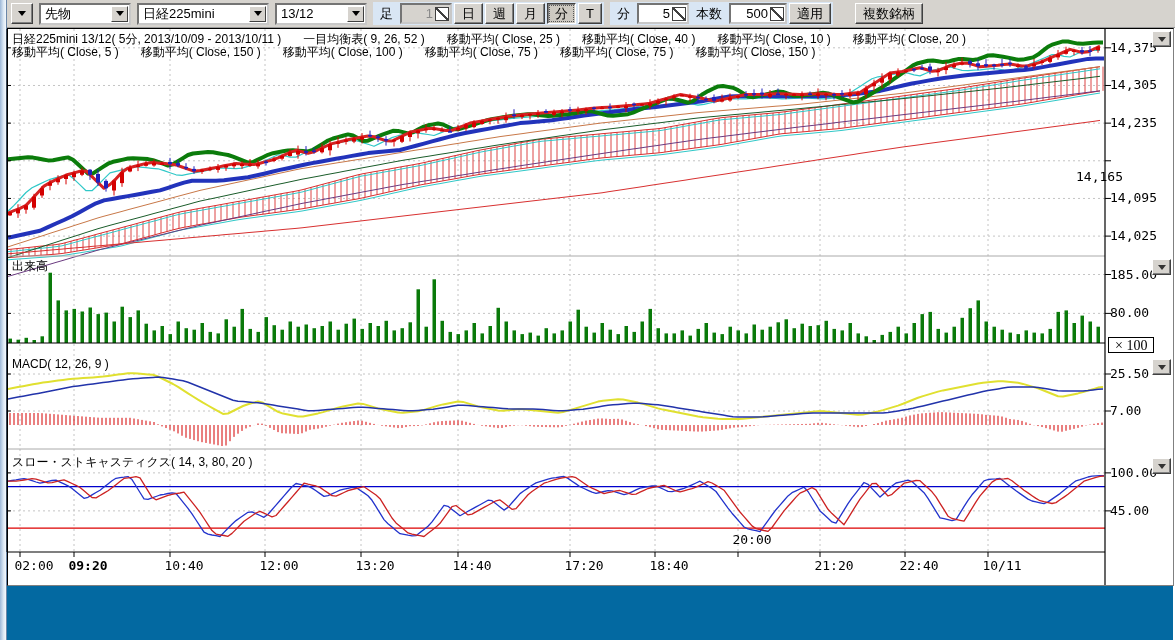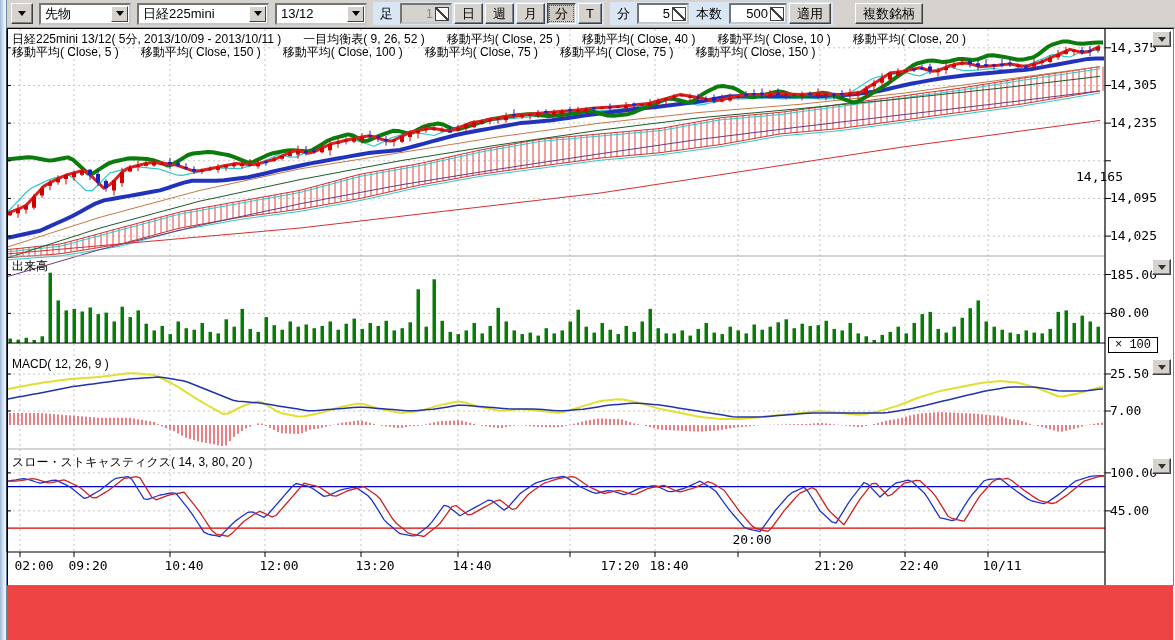--- a/index.html
+++ b/index.html
@@ -1,17 +1,17 @@
 <!DOCTYPE html>
 <html><head>
 <meta charset="utf-8">
 <style>
   * { margin:0; padding:0; box-sizing:border-box; }
   html,body { width:1175px; height:640px; background:#fff; font-family:"Liberation Sans",sans-serif; overflow:hidden; }
-  #stage { position:relative; width:1173px; height:640px; background:#ef4444; }
+  #stage { position:relative; width:1173px; height:640px; background:#0369a1; }
 
   
   #left-strip { position:absolute; left:0; top:0; width:7px; height:640px;
     background:linear-gradient(to right,#9db8d8,#dce8f4 60%,#f4f8fc); border-right:1px solid #6a86a8; }
 
   
   #toolbar { position:absolute; left:7px; top:0; width:1168px; height:28px; background:#d6d3ce;
     border-bottom:1px solid #9a9a9a; display:flex; align-items:center; gap:6px; padding:3px 4px; font-size:13px; }
   .tb-btn { height:21px; background:#d6d3ce; border-top:1px solid #fff; border-left:1px solid #fff;
     border-right:1px solid #404040; border-bottom:1px solid #404040; box-shadow:inset -1px -1px 0 #808080;
@@ -35,21 +35,21 @@
   
   #widget { position:absolute; left:7px; top:28px; width:1167px; height:558px; background:#fff;
     border-left:1px solid #000; border-top:1px solid #000; border-right:1px solid #808080; border-bottom:1px solid #808080; }
   #chart-svg { position:absolute; left:0; top:0; width:1175px; height:640px; pointer-events:none; }
   #labels { position:absolute; left:0; top:0; width:1175px; height:640px; pointer-events:none; }
   .legend-line { position:absolute; display:flex; gap:22px; font-size:12px; color:#000; white-space:nowrap;text-align:right; }
   .panel-title { position:absolute; font-size:12px; color:#000; white-space:nowrap; }
   .ytick { position:absolute; font-family:"DejaVu Sans Mono",monospace; font-size:13px; color:#000; }
   .xtick { position:absolute; font-family:"DejaVu Sans Mono",monospace; font-size:13px; color:#000; width:48px; text-align:center; }
   .badge { position:absolute; left:1108px; top:337px; border:1px solid #000; background:#fff;
-    font-family:Liberation Mono, monospace; font-size:12px; padding:0 6px; height:16px; line-height:15px; }
+    font-family:Liberation Serif, serif; font-size:14px; padding:0 6px; height:16px; line-height:15px; }
   .scroll-btn { position:absolute; left:1152px; width:19px; height:16px; background:#d6d3ce;
     border-top:1px solid #fff; border-left:1px solid #fff; border-right:1px solid #404040; border-bottom:1px solid #404040;
     box-shadow:inset -1px -1px 0 #808080; display:flex; align-items:center; justify-content:center; }
   .scroll-btn .tri-down { border-top-color:#333; }
 </style>
 </head>
 <body>
 
 <div id="stage">
   <div id="left-strip"></div>
@@ -1095,26 +1095,26 @@
       <div class="ytick" style="left: 1076px; top: 152.789px; margin-top: 16px;">14,165</div>
       <div class="ytick" style="left: 1110px; top: 190.443px;">14,095</div>
       <div class="ytick" style="left: 1110px; top: 228.097px;">14,025</div>
       <div class="ytick" style="left: 1110px; top: 266.511px;">185.00</div>
       <div class="ytick" style="left: 1110px; top: 305.383px;">80.00</div>
       <div class="ytick" style="left: 1110px; top: 366px;">25.50</div>
       <div class="ytick" style="left: 1110px; top: 403px;">7.00</div>
       <div class="ytick" style="left: 1110px; top: 464.877px;">100.00</div>
       <div class="ytick" style="left: 1110px; top: 502.884px;">45.00</div>
       <div class="xtick" style="left: 10px; top: 558px;">02:00</div>
-      <div class="xtick" style="left: 64px; top: 558px;">09:20</div>
+      <div class="xtick" style="left: 64px; top: 558px; font-weight: bold;">09:20</div>
       <div class="xtick" style="left: 160px; top: 558px;">10:40</div>
       <div class="xtick" style="left: 255px; top: 558px;">12:00</div>
       <div class="xtick" style="left: 351px; top: 558px; text-align: center;">13:20</div>
       <div class="xtick" style="left: 448px; top: 558px;">14:40</div>
-      <div class="xtick" style="left: 560px; top: 558px; margin-left: 36px;">17:20</div>
+      <div class="xtick" style="left: 560px; top: 558px;">17:20</div>
       <div class="xtick" style="left: 645px; top: 558px;">18:40</div>
       <div class="xtick" style="left: 728px; top: 532px;">20:00</div>
       <div class="xtick" style="left: 810px; top: 558px;">21:20</div>
       <div class="xtick" style="left: 895px; top: 558px;">22:40</div>
       <div class="xtick" style="left: 978px; top: 558px;">10/11</div>
     </div>
 
   <div class="scroll-btn" style="top:31px">
       <span class="tri-down"></span>
     </div>

